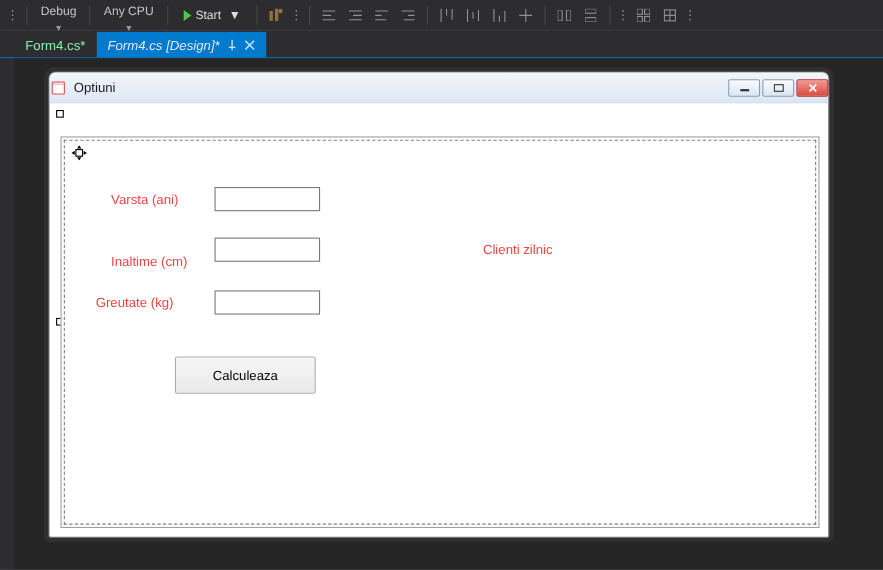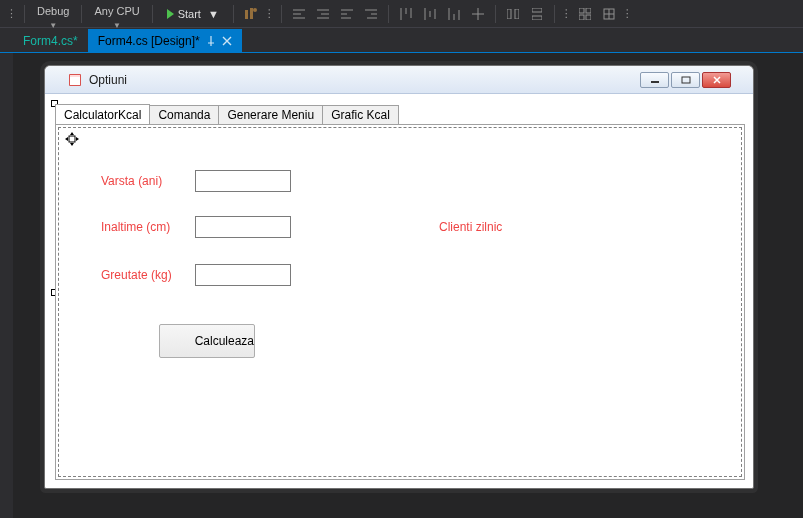--- a/index.html
+++ b/index.html
@@ -10,29 +10,29 @@
   .vs-toolbar .sep { width: 1px; height: 18px; background: #46464a; margin: 0 4px; }
   .vs-dropdown { display: flex; align-items: center; gap: 4px; padding: 2px 6px; height: 22px; flex-direction: column; }
   .vs-dropdown .chev { font-size: 8px; color: #999; }
   .vs-start { display: flex; align-items: center; gap: 4px; padding: 2px 8px; color: #ddd; text-align: center; }
   .vs-start .tri { width: 0; height: 0; border-left: 7px solid #4ec14e; border-top: 5px solid transparent; border-bottom: 5px solid transparent; }
   .vs-toolbar .icon-btn { width: 22px; height: 22px; display: flex; align-items: center; justify-content: center; color: #999; }
   .vs-toolbar .icon-btn svg { opacity: .8; }
 
   
   .vs-tabs { height: 25px; background: #2d2d30; display: flex; align-items: flex-end; padding-left: 13px; font-size: 12px; border-bottom: 1px solid #007acc; }
-  .vs-tab { height: 23px; padding: 0 10px; display: flex; align-items: center; gap: 6px; color: #14b8a6; background: #2d2d30; cursor: pointer; }
-  .vs-tab.active { background: #007acc; color: #000000; }
+  .vs-tab { height: 23px; padding: 0 10px; display: flex; align-items: center; gap: 6px; color: #86efac; background: #2d2d30; cursor: pointer; }
+  .vs-tab.active { background: #007acc; color: #e5e5e5; font-style: italic; }
   .vs-tab .close { width: 10px; height: 10px; opacity: .8; }
   .left-strip { position: absolute; left: 0; top: 53px; width: 13px; bottom: 0; background: #2d2d30; }
 
   
   .design-area { position: absolute; left: 13px; right: 0; top: 53px; bottom: 0; background: #252526; overflow: hidden; }
   .form-window { position: absolute; left: 31px; top: 12px; width: 710px; height: 424px; background: #fff; border: 1px solid #707070; border-radius: 6px 6px 2px 2px; box-shadow: 0 0 0 4px rgba(255,255,255,.05); }
-  .titlebar { height: 28px; background: linear-gradient(#f2f6fb, #dce6f4); border-bottom: 1px solid #b9c8de; border-radius: 6px 6px 0 0; display: flex; align-items: center; padding: 0 22px; font-size: 12px; color: #1a1a1a; }
+  .titlebar { height: 28px; background: linear-gradient(#f2f6fb, #dce6f4); border-bottom: 1px solid #b9c8de; border-radius: 6px 6px 0 0; display: flex; align-items: center; padding: 0 0; font-size: 12px; color: #1a1a1a; }
   .titlebar .app-icon { width: 16px; height: 16px; margin-right: 6px; display: flex; align-items: center; justify-content: center; }
   .titlebar .spacer { flex: 1; }
   .win-btn { width: 29px; height: 16px; margin-left: 2px; border: 1px solid #8a9cb3; border-radius: 2px; background: linear-gradient(#f8fbff,#dbe5f1); display: flex; align-items: center; justify-content: center; }
   .win-btn svg { display: block; }
   .win-btn.close-btn { background: linear-gradient(#f29a94,#d84b3f); border-color: #a33; }
 
   
   .tabcontrol { position: absolute; left: 10px; top: 38px; width: 690px; height: 376px; }
   .tab-headers { display: flex; height: 20px; font-size: 12px; color: #000; }
   .tab-header { padding: 0 8px; border: 1px solid #a0a0a0; border-bottom: none; background: #f0f0f0; margin-right: -1px; display: flex; align-items: center; height: 19px; position: relative; top: 1px; }
@@ -40,21 +40,21 @@
   .tab-page { position: absolute; left: 0; top: 20px; right: 0; bottom: 0; border: 1px solid #a0a0a0; background: #fff; }
   .tab-page-inner { position: absolute; left: 2px; top: 2px; right: 2px; bottom: 2px; border: 1px dashed #808080; }
 
   
   .handle { position: absolute; width: 7px; height: 7px; background: #fff; border: 1px solid #000; }
   .move-glyph { position: absolute; left: 6px; top: 4px; width: 14px; height: 14px; }
 
   
   .lbl { position: absolute; font-size: 12px; color: #ef4444; }
   .txt { position: absolute; width: 96px; height: 22px; border: 1px solid #7a7a7a; background: #fff; }
-  .btn { position: absolute; width: 96px; height: 34px; border: 1px solid #adadad; background: linear-gradient(#f6f6f6,#e9e9e9); font-size: 12px; color: #000; display: flex; align-items: center; justify-content: flex-end; border-radius: 2px; }
+  .btn { position: absolute; width: 128px; height: 34px; border: 1px solid #adadad; background: linear-gradient(#f6f6f6,#e9e9e9); font-size: 12px; color: #000; display: flex; align-items: center; justify-content: center; border-radius: 2px; }
 
 </style>
 </head>
 <body>
 
 <div class="vs-toolbar">
   <span style="letter-spacing:1px;color:#999;">⋮</span>
   <div class="sep"></div>
   <div class="vs-dropdown">
     <span>Debug</span>
@@ -199,52 +199,38 @@
             <path d="M2 1l6 6M8 1l-6 6" stroke="#fff" stroke-width="1.5"></path>
           </svg>
         </div>
     </div>
 
     <div class="tabcontrol">
 
       <div class="handle" style="left:-4px;top:-4px"></div>
       <div class="handle" style="left:-4px;top:50%;margin-top:-3px"></div>
 
-      <div class="tab-headers">
-        <div class="tab-header active">
-            <span>CalculatorKcal</span>
-          </div>
-        <div class="tab-header">
-            <span>Comanda</span>
-          </div>
-        <div class="tab-header">
-            <span>Generare Meniu</span>
-          </div>
-        <div class="tab-header">
-            <span>Grafic Kcal</span>
-          </div>
-      </div>
 
       <div class="tab-page">
         <div class="tab-page-inner">
 
           <div class="move-glyph">
             <svg width="14" height="14" viewBox="0 0 14 14">
               <rect x="4" y="4" width="6" height="6" fill="#fff" stroke="#000"></rect>
               <path d="M7 0l2 3h-4z M7 14l-2-3h4z M0 7l3-2v4z M14 7l-3 2v-4z" fill="#000"></path>
             </svg>
           </div>
 
           <span class="lbl" style="left:42px;top:46px">Varsta (ani)</span>
           <div class="txt" style="left:136px;top:42px"></div>
 
-          <span class="lbl" style="left:42px;top:92px">Inaltime (cm)</span>
+          <span class="lbl" style="left:42px;top:103px">Inaltime (cm)</span>
           <div class="txt" style="left:136px;top:88px"></div>
 
-          <span class="lbl" style="left:42px;top:140px">Greutate (kg)</span>
+          <span class="lbl" style="left:28px;top:140px">Greutate (kg)</span>
           <div class="txt" style="left:136px;top:136px"></div>
 
           <span class="lbl" style="left:380px;top:92px">Clienti zilnic</span>
 
           <div class="btn" style="left:100px;top:196px">
               <span>Calculeaza</span>
             </div>
         </div>
       </div>
     </div>

